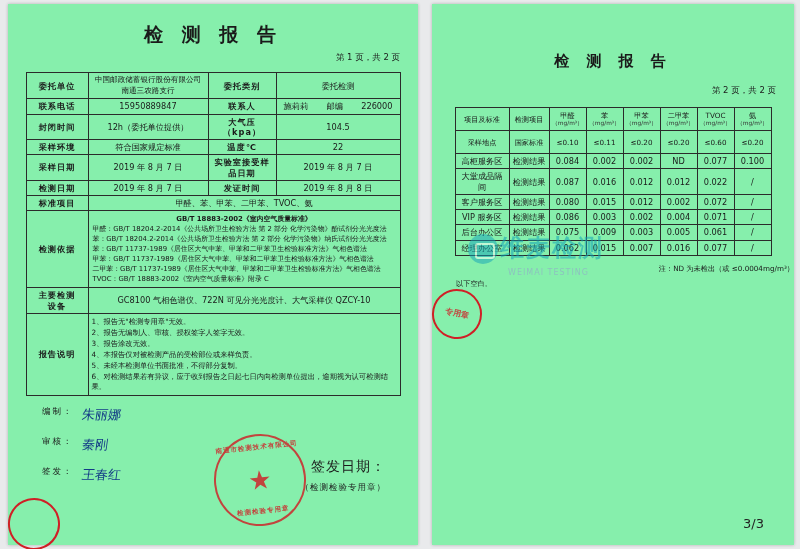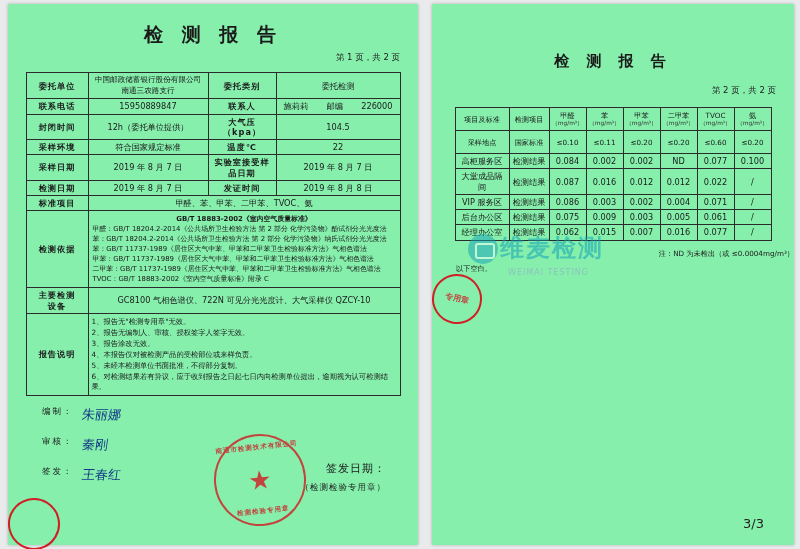--- a/index.html
+++ b/index.html
@@ -50,21 +50,21 @@
   
   .sigwrap{position:relative;margin:10px 0 0 34px;width:340px;height:92px;}
   .sigrow{display:flex;align-items:flex-start;margin-bottom:12px;font-size:8.5px;}
   .sigrow .k{width:40px;letter-spacing:2px;}
   .sigrow .v{
     font-family:"DejaVu Serif","Liberation Serif",serif;
     font-size:13px;color:#123a86;
     transform:skewX(-8deg);
   }
   .issue{
-    position:absolute;right:-4px;bottom:22px;font-size:11px;letter-spacing:1px;
+    position:absolute;right:-4px;bottom:22px;font-size:14px;letter-spacing:1px;
   }
   .issue-line{
     position:absolute;right:-4px;bottom:4px;font-size:8.5px;letter-spacing:1px;
   }
 
   
   .stamp{
     position:absolute;border-radius:50%;
     border:2px solid #d01f26;color:#d01f26;
     display:flex;align-items:center;justify-content:center;
@@ -343,20 +343,30 @@
         <td class="ctr">大堂成品隔间</td>
         <td class="ctr">检测结果</td>
         <td class="ctr">0.087</td>
         <td class="ctr">0.016</td>
         <td class="ctr">0.012</td>
         <td class="ctr">0.012</td>
         <td class="ctr">0.022</td>
         <td class="ctr">/</td>
       </tr>
       <tr>
+        <td class="ctr">客户服务区</td>
+        <td class="ctr">检测结果</td>
+        <td class="ctr">0.080</td>
+        <td class="ctr">0.015</td>
+        <td class="ctr">0.012</td>
+        <td class="ctr">0.002</td>
+        <td class="ctr">0.072</td>
+        <td class="ctr">/</td>
+      </tr>
+      <tr>
         <td class="ctr">VIP 服务区</td>
         <td class="ctr">检测结果</td>
         <td class="ctr">0.086</td>
         <td class="ctr">0.003</td>
         <td class="ctr">0.002</td>
         <td class="ctr">0.004</td>
         <td class="ctr">0.071</td>
         <td class="ctr">/</td>
       </tr>
       <tr>

